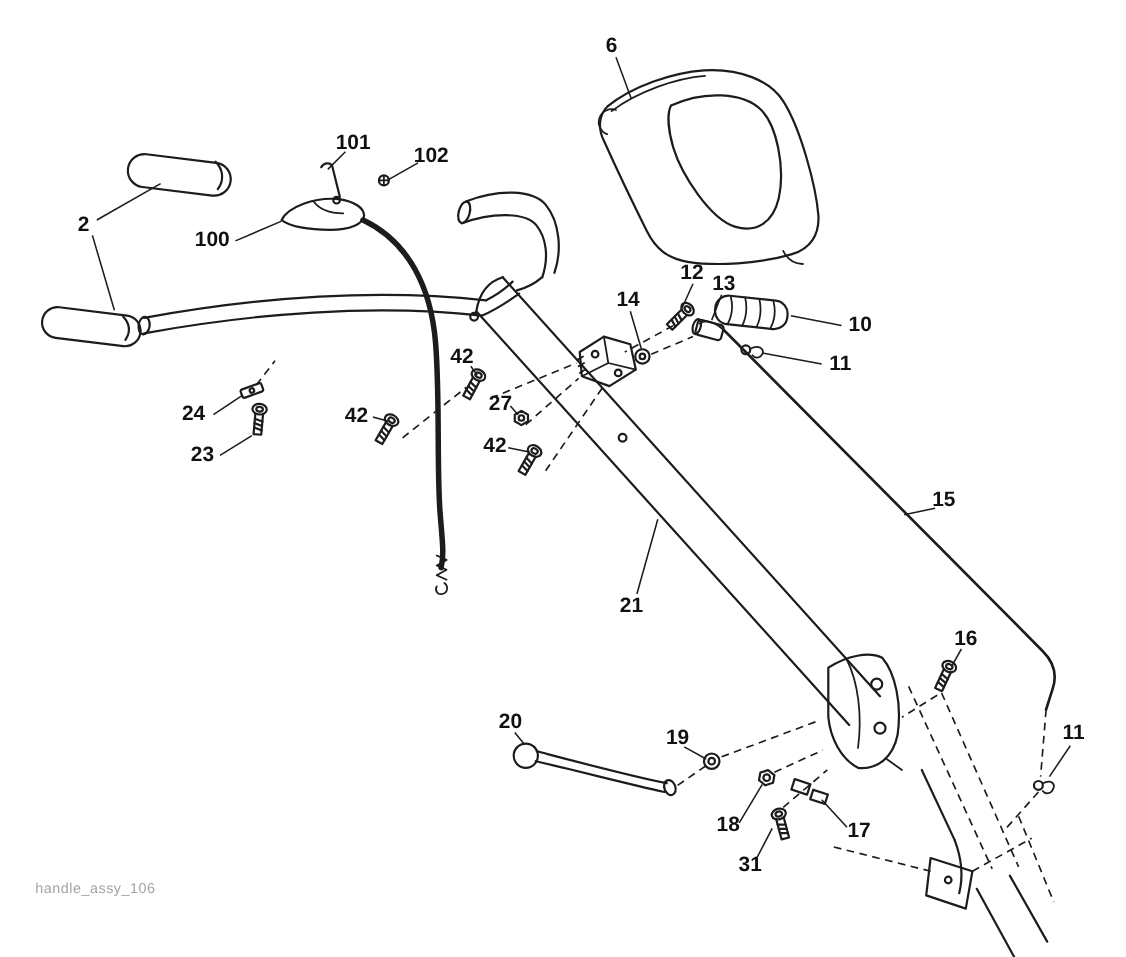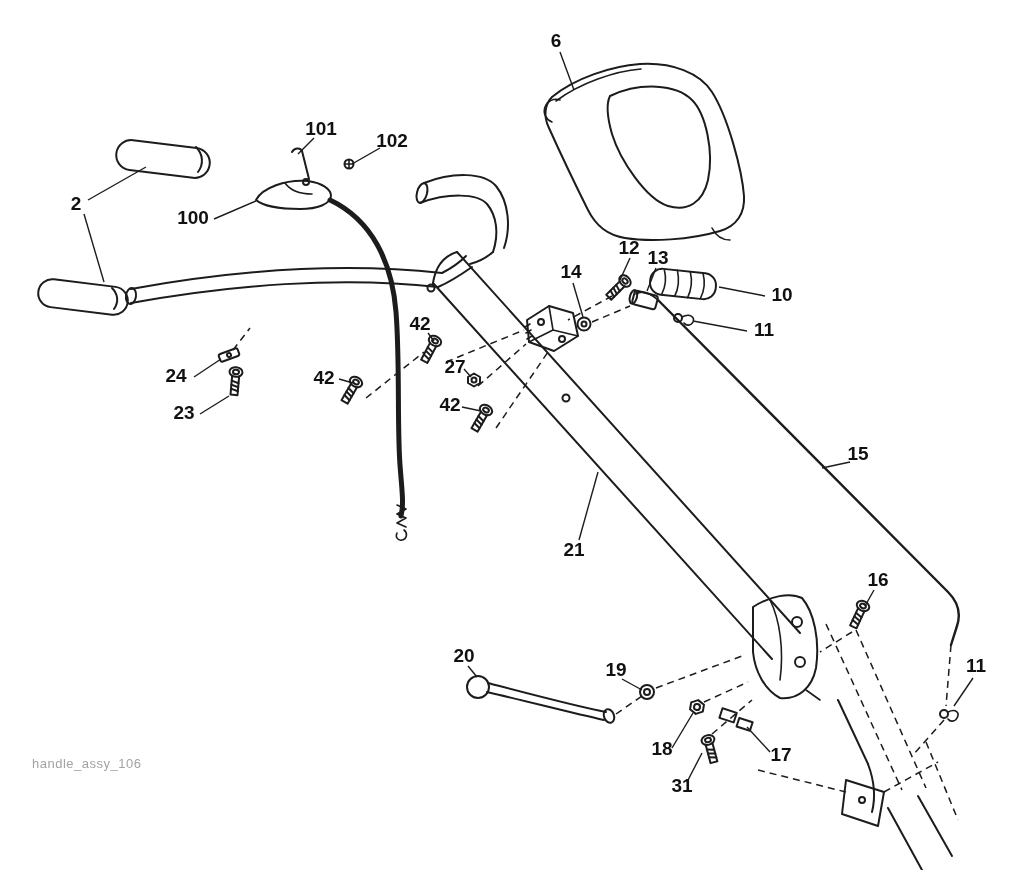--- a/index.html
+++ b/index.html
@@ -6,21 +6,21 @@
   .stage{position:relative;width:1024px;height:870px;background:#ffffff;overflow:hidden;
          font-family:"Liberation Sans", sans-serif;}
   svg{position:absolute;left:0;top:0;}
   .art{stroke:#1c1c1c;fill:none;stroke-width:2;stroke-linecap:round;stroke-linejoin:round;}
   .thin{stroke-width:1.6;}
   .cable{stroke-width:5;}
   .dash{stroke:#1c1c1c;fill:none;stroke-width:1.5;stroke-dasharray:7 5;}
   .leader{stroke:#1c1c1c;stroke-width:1.4;fill:none;}
   .callout{font-family:"Liberation Sans", sans-serif;font-weight:bold;font-size:19px;
            fill:#111111;text-anchor:middle;}
-  .footer-label{position:absolute;left:32px;top:756px;font-size:13px;color:#a3a3a3;
+  .footer-label{position:absolute;left:32px;top:800px;font-size:13px;color:#a3a3a3;
                 letter-spacing:0.5px;}
   .whitefill{fill:#ffffff;}
 </style>
 </head>
 <body>
 
 <div class="stage">
 
 <svg width="1024" height="870" viewBox="0 0 1024 870">
 

